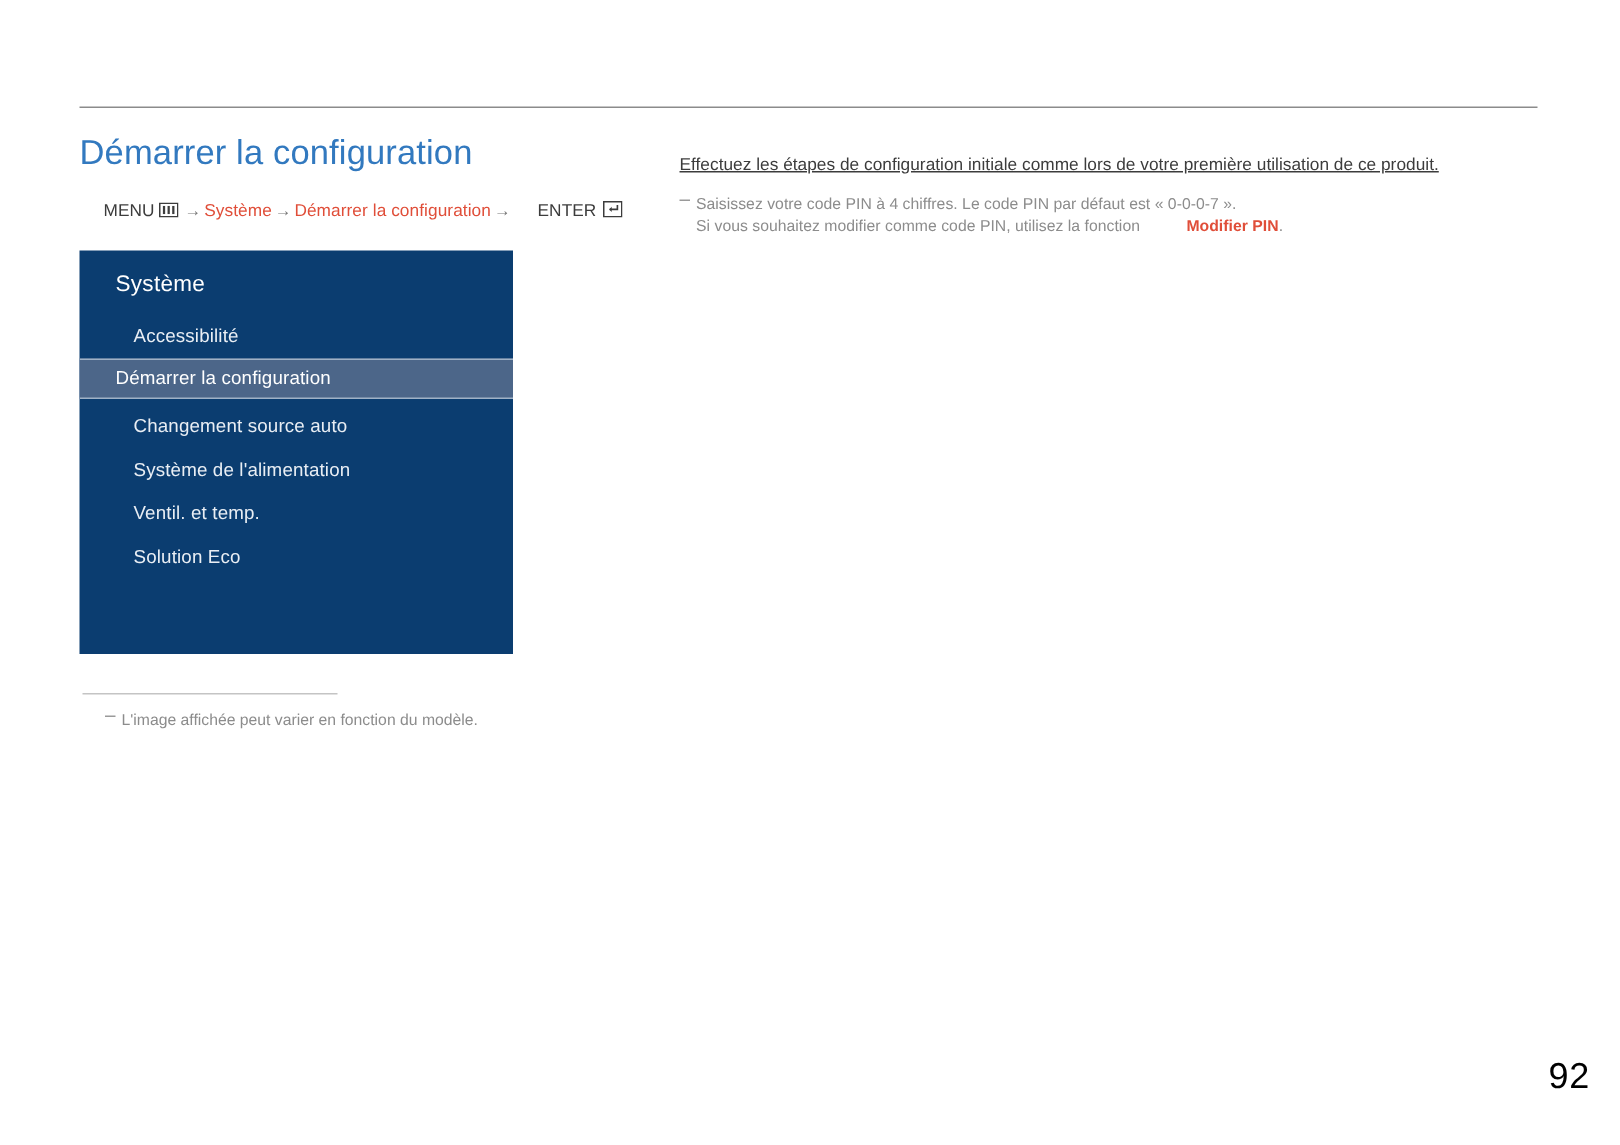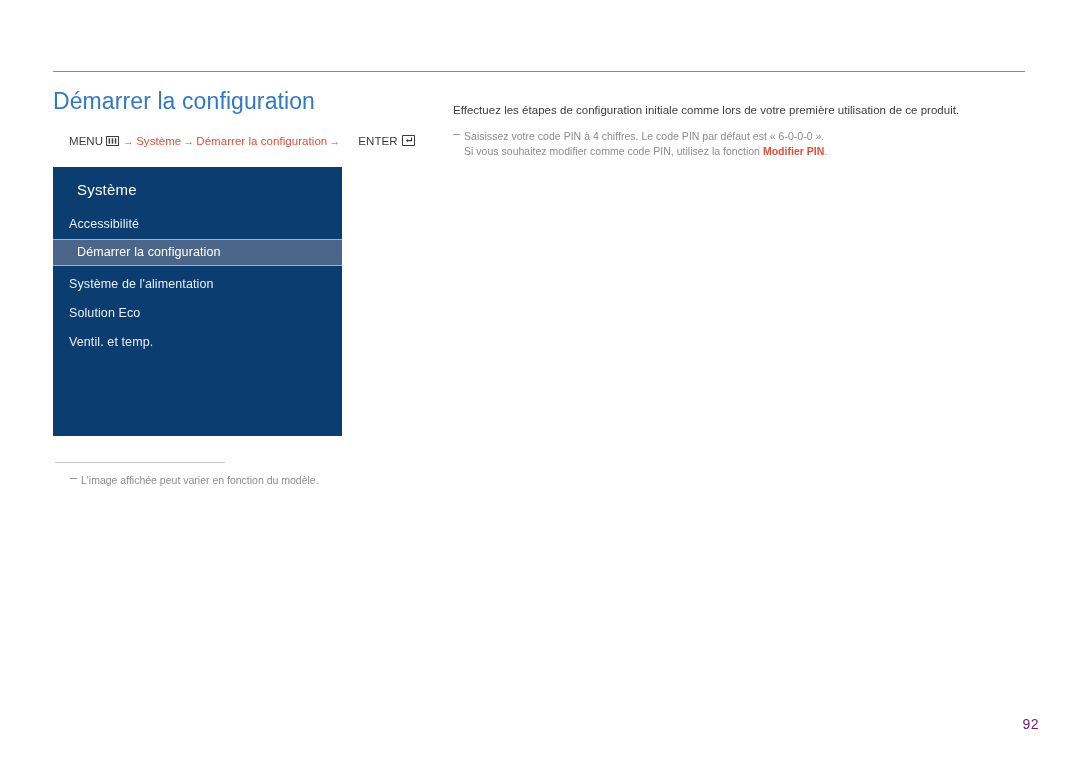--- a/index.html
+++ b/index.html
@@ -109,21 +109,21 @@
     padding: 13px 0 0 24px;
     line-height: 20px;
     letter-spacing: 0.2px;
   }
   .osd-list {
     margin-top: 10px;
   }
   .osd-item {
     height: 29px;
     line-height: 29px;
-    padding-left: 16px;
+    padding-left: 36px;
     color: #e9eef4;
     font-size: 12.5px;
     letter-spacing: 0.1px;
     box-sizing: border-box;
   }
   .osd-item-selected {
     height: 27px;
     line-height: 25px;
     padding-left: 24px;
     color: #ffffff;
@@ -172,42 +172,44 @@
     left: 453px;
     top: 90px;
     width: 575px;
   }
   .lead-text {
     font-size: 11.5px;
     color: #3c3c3c;
     line-height: 16px;
     letter-spacing: 0.02px;
     white-space: nowrap;
+    text-decoration: underline;
   }
   .note-block {
     margin-top: 6px;
     font-size: 10.5px;
     color: #8c8c8c;
     line-height: 14.5px;
     letter-spacing: 0.02px;
   }
   .note-line { white-space: nowrap; }
   .note-line.indent { padding-left: 11px; }
   .note-strong {
     color: #e04e39;
     font-weight: bold;
+    margin-left: 28px;
   }
 
   
   .page-number {
     position: absolute;
-    right: 41px;
+    right: 20px;
     bottom: 28px;
-    font-size: 14px;
-    color: #701a75;
+    font-size: 24px;
+    color: #000000;
     letter-spacing: 0.5px;
   }
 </style>
 </head>
 <body>
 
 <div class="page">
 
   <div class="top-rule"></div>
 
@@ -233,38 +235,39 @@
     <div class="osd-header">Système</div>
     <div class="osd-list">
 
       <div class="osd-item">Accessibilité</div>
 
       <div class="osd-item-selected">Démarrer la configuration</div>
 
       <div class="osd-spacer"></div>
 
 
+      <div class="osd-item">Changement source auto</div>
 
       <div class="osd-item">Système de l'alimentation</div>
 
+      <div class="osd-item">Ventil. et temp.</div>
+
       <div class="osd-item">Solution Eco</div>
-
-      <div class="osd-item">Ventil. et temp.</div>
     </div>
   </div>
 
   <div class="foot-rule"></div>
   <div class="foot-note">
     <span class="note-dash"></span><span>L'image affichée peut varier en fonction du modèle.</span>
   </div>
 
   <div class="right-col">
     <p class="lead-text">Effectuez les étapes de configuration initiale comme lors de votre première utilisation de ce produit.</p>
 
     <div class="note-block">
-      <div class="note-line"><span class="note-dash"></span><span>Saisissez votre code PIN à 4 chiffres. Le code PIN par défaut est « 6-0-0-0 ».</span></div>
+      <div class="note-line"><span class="note-dash"></span><span>Saisissez votre code PIN à 4 chiffres. Le code PIN par défaut est « 0-0-0-7 ».</span></div>
       <div class="note-line indent"><span>Si vous souhaitez modifier comme code PIN, utilisez la fonction </span><span class="note-strong">Modifier PIN</span><span>.</span></div>
     </div>
   </div>
 
   <div class="page-number">92</div>
 
 </div>
 
 </body></html>

